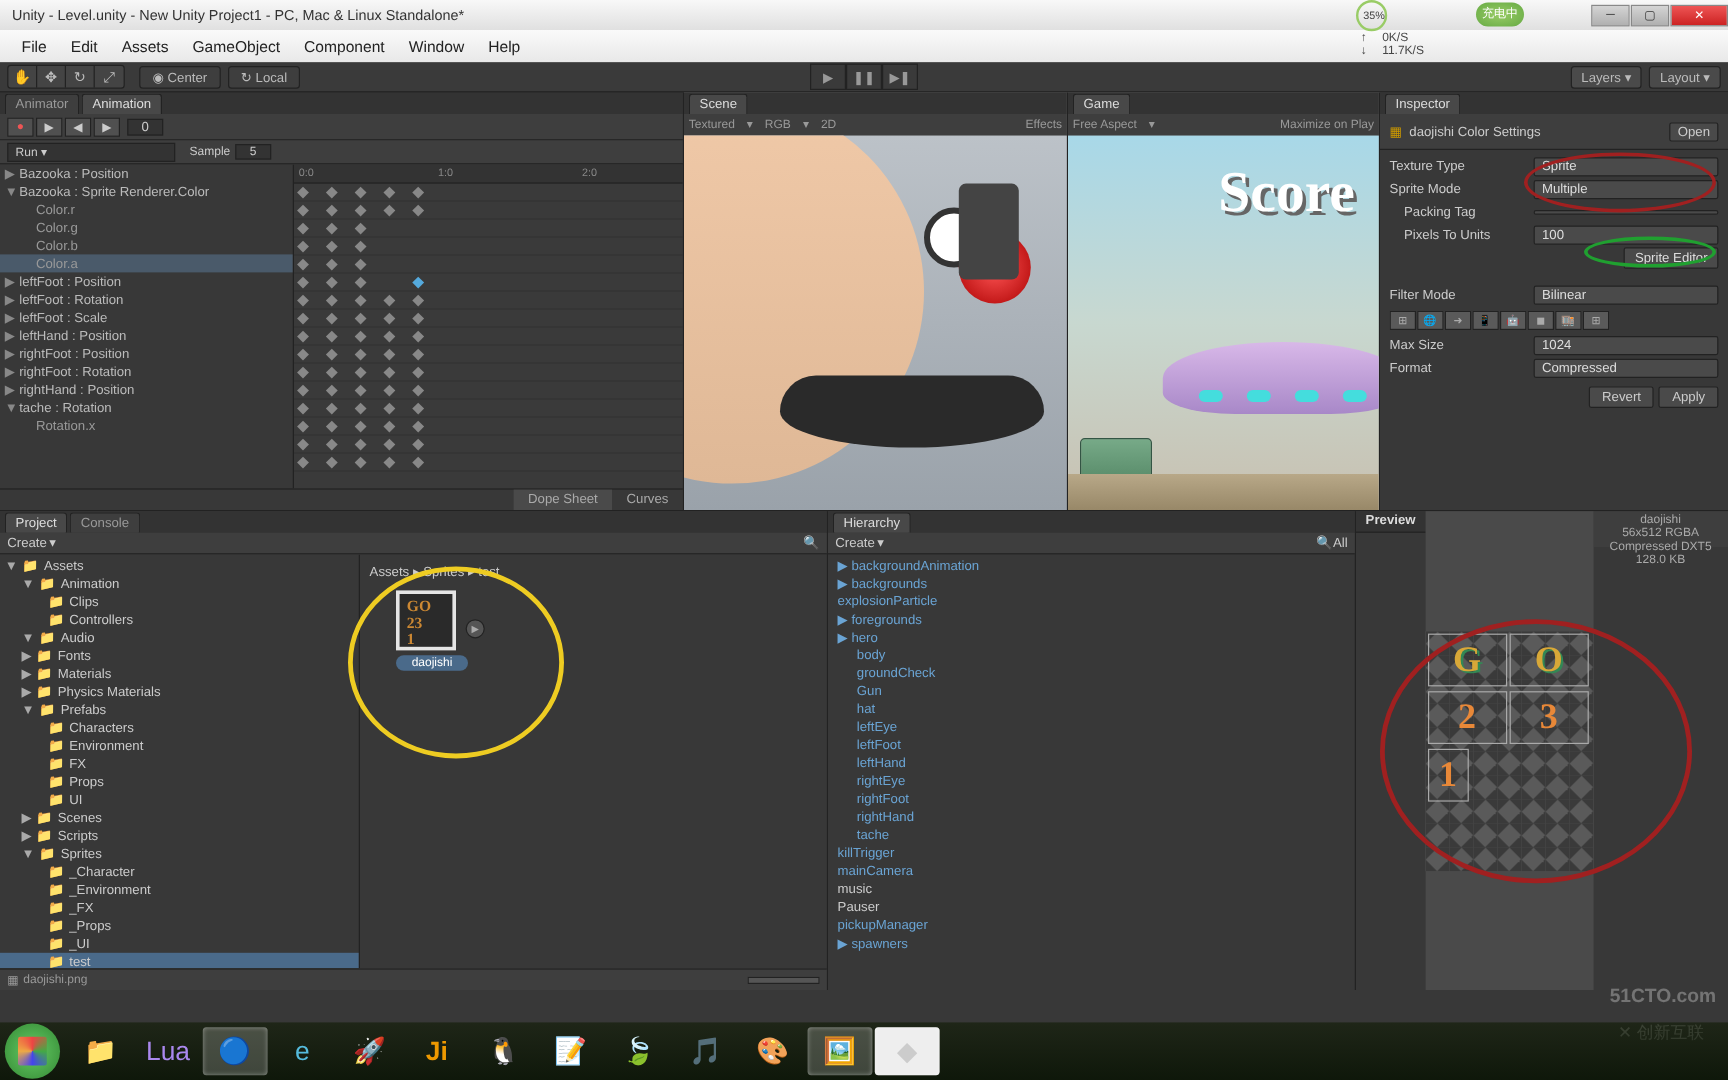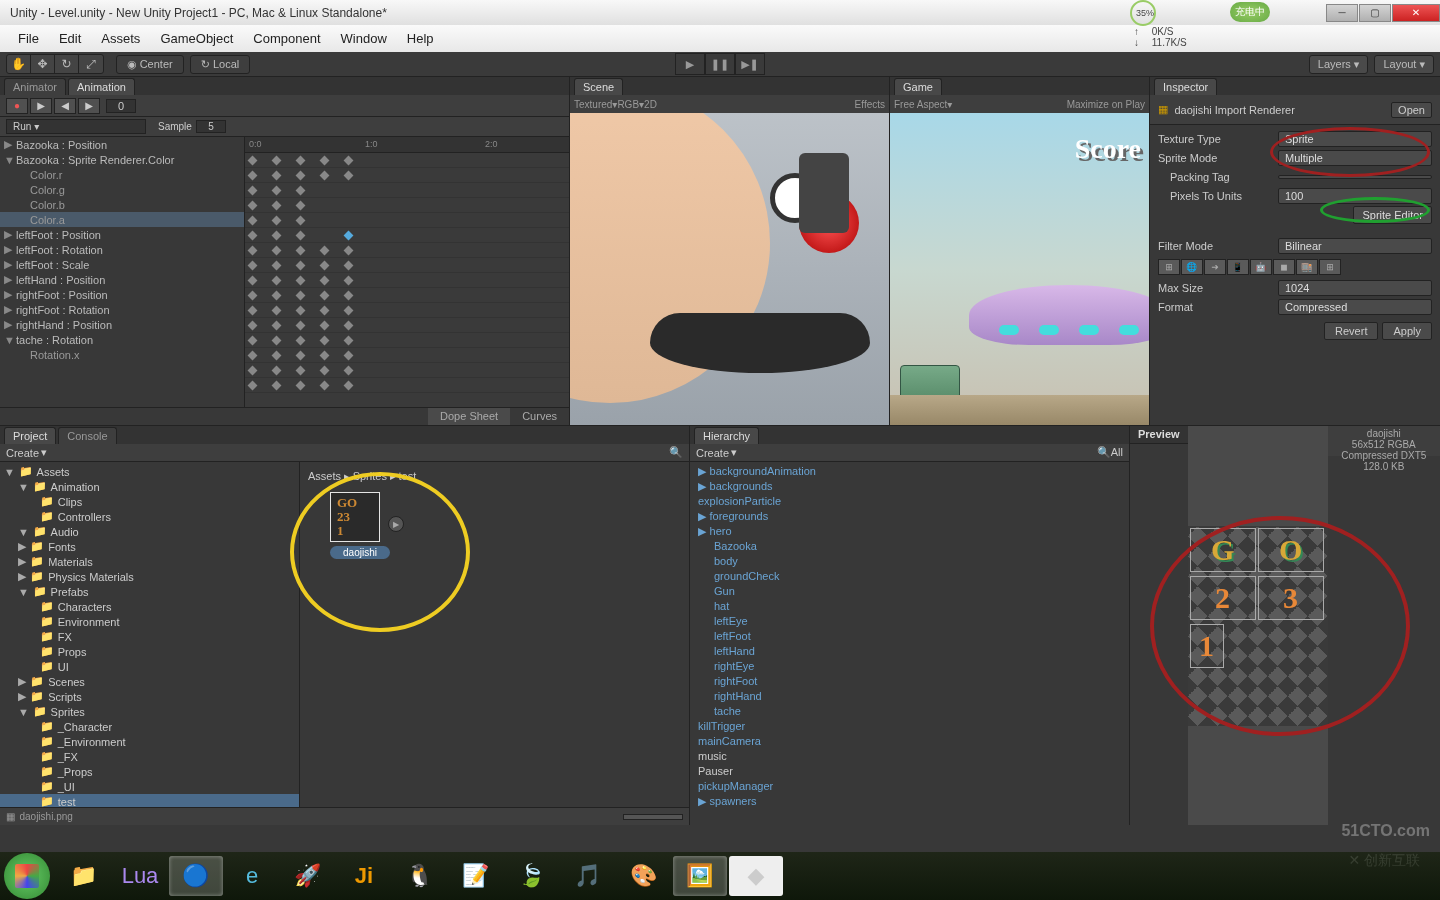--- a/index.html
+++ b/index.html
@@ -37,29 +37,29 @@
 .ruler { height: 16px; background: #333; border-bottom: 1px solid #222; position: relative; font-size: 9px; color: #888; }
 .rulert { position: absolute; top: 2px; }
 .keyframes { position: absolute; top: 16px; left: 0; right: 0; bottom: 0; }
 .kfrow { height: 15px; border-bottom: 1px solid #333; position: relative; }
 .key { width: 7px; height: 7px; background: #888; transform: rotate(45deg); position: absolute; top: 4px; }
 .key.blue { background: #5ad; }
 .dopecurve { height: 18px; background: #383838; border-top: 1px solid #222; display: flex; justify-content: flex-end; }
 .dopecurve div { padding: 2px 12px; font-size: 11px; color: #aaa; }
 .scenepane { width: 320px; background: #666; position: relative; border-right: 1px solid #222; }
 .scenehdr { height: 18px; background: #333; position: relative; }
-.sceneopts { height: 18px; background: #3e3e3e; display: flex; align-items: center; font-size: 10px; color: #999; padding: 0 4px; gap: 0; }
+.sceneopts { height: 18px; background: #3e3e3e; display: flex; align-items: center; font-size: 10px; color: #999; padding: 0 4px; gap: 10px; }
 .sceneview { position: absolute; top: 36px; left: 0; right: 0; bottom: 0; background: linear-gradient(#bcc2c8,#9aa2aa); overflow: hidden; }
 .charface { width: 320px; height: 320px; background: linear-gradient(#f0c9a8,#dfb896); border-radius: 50%; position: absolute; left: -120px; top: -30px; }
 .eye { width: 50px; height: 50px; background: #fff; border: 5px solid #333; border-radius: 50%; position: absolute; left: 200px; top: 60px; }
 .mustache { width: 220px; height: 60px; background: #2a2a2a; position: absolute; left: 80px; top: 200px; border-radius: 30px 30px 50% 50%; }
 .redball { width: 60px; height: 60px; background: radial-gradient(#f55,#a00); border-radius: 50%; position: absolute; right: 30px; top: 80px; }
 .gamepane { width: 260px; background: #666; position: relative; border-right: 1px solid #222; }
 .gameview { position: absolute; top: 36px; left: 0; right: 0; bottom: 0; background: linear-gradient(#a8d8e8 0%,#c8d8d0 50%,#c8c0b0 100%); overflow: hidden; }
-.scoret { position: absolute; top: 20px; right: 8px; color: #fff; font-size: 28px; font-weight: 900; text-shadow: 3px 3px 0 #666; font-family: 'Comic Sans MS', cursive; margin-left: 48px; }
+.scoret { position: absolute; top: 20px; right: 20px; color: #fff; font-size: 48px; font-weight: 900; text-shadow: 3px 3px 0 #666; font-family: 'Comic Sans MS', cursive; margin-left: 48px; }
 .ufo { width: 200px; height: 60px; background: linear-gradient(#d8b8e8,#a888c8); border-radius: 50% 50% 30% 30%; position: absolute; bottom: 80px; right: -20px; }
 .ufowin { width: 20px; height: 10px; background: #4dd; border-radius: 5px; position: absolute; top: 40px; }
 .tank { width: 60px; height: 40px; background: linear-gradient(#7a8,#586); border: 1px solid #354; position: absolute; bottom: 20px; left: 10px; border-radius: 4px; }
 .inspector { flex: 1; min-width:0; background: #383838; display: flex; flex-direction: column; }
 .inspbody { padding: 4px 8px; flex: 1; overflow: hidden; font-size: 11px; }
 .insprow { display: flex; align-items: center; height: 18px; margin: 1px 0; }
 .insplbl { width: 120px; color: #ccc; }
 .inspval { flex: 1; background: #4a4a4a; border: 1px solid #222; padding: 1px 6px; color: #ddd; border-radius: 2px; }
 .circle-red { border: 3px solid #a02020; border-radius: 50%; position: absolute; pointer-events: none; }
 .circle-green { border: 3px solid #20a030; border-radius: 50%; position: absolute; pointer-events: none; }
@@ -74,21 +74,21 @@
 .projbody { flex: 1; display: flex; overflow: hidden; }
 .projtree { width: 300px; background: #383838; border-right: 1px solid #222; overflow: hidden; font-size: 11px; padding: 2px 0; }
 .tnode { padding: 1px 4px; color: #ccc; display: flex; align-items: center; height: 15px; }
 .tnode .ic { margin-right: 4px; color: #aaa; }
 .tnode.i1 { padding-left: 18px; }
 .tnode.i2 { padding-left: 36px; }
 .tnode.sel { background: #4a6a8a; }
 .projgrid { flex: 1; background: #383838; position: relative; padding: 4px; }
 .breadcrumb { font-size: 11px; color: #ccc; padding: 4px; }
 .asset { width: 60px; position: absolute; left: 30px; top: 30px; text-align: center; }
-.asset .thumb { width: 50px; height: 50px; background: #2a2a2a; border: 1px solid #e5e5e5; position: relative; }
+.asset .thumb { width: 50px; height: 50px; background: #2a2a2a; border: 3px solid #e5e5e5; position: relative; }
 .asset .lbl { background: #4a6a8a; border-radius: 8px; padding: 1px 6px; font-size: 10px; color: #fff; margin-top: 4px; }
 .projstatus { height: 18px; background: #3e3e3e; border-top: 1px solid #222; font-size: 10px; color: #999; padding: 2px 6px; display: flex; align-items: center; }
 .hierpane { width: 440px; background: #383838; display: flex; flex-direction: column; border-right: 1px solid #222; }
 .hierbody { flex: 1; overflow: hidden; font-size: 11px; padding: 2px 0; }
 .hnode { padding: 1px 8px; color: #6aa4d4; height: 15px; }
 .hnode.i1 { padding-left: 24px; }
 .hnode.plain { color: #ccc; }
 .prevpane { flex: 1; background: #383838; display: flex; flex-direction: row; }
 .prevhdr { height: 18px; background: #333; padding: 2px 8px; font-size: 11px; color: #ddd; font-weight: bold; border-bottom: 1px solid #222; }
 .prevbody { flex: 1; position: relative; background: #4a4a4a; display: flex; align-items: center; justify-content: center; }
@@ -395,21 +395,21 @@
       <div style="position:absolute;bottom:0;left:0;right:0;height:30px;background:linear-gradient(#b8a888,#988868)"></div>
     </div>
   </div>
 
   <div class="inspector" style="position:relative">
     <div class="tabrow">
         <div class="tab active">Inspector</div>
       </div>
     <div style="height:30px;background:#3e3e3e;border-bottom:1px solid #222;padding:4px 8px;display:flex;align-items:center">
       <span style="color:#c90;margin-right:6px">▦</span>
-      <span style="flex:1">daojishi Import Renderer</span>
+      <span style="flex:1">daojishi Color Settings</span>
       <span style="background:#4a4a4a;border:1px solid #222;padding:1px 6px;border-radius:2px">Open</span>
     </div>
     <div class="inspbody">
       <div class="insprow">
           <div class="insplbl">Texture Type</div>
           <div class="inspval">Sprite</div>
         </div>
       <div class="insprow">
           <div class="insplbl">Sprite Mode</div>
           <div class="inspval">Multiple</div>
@@ -528,21 +528,20 @@
         <span style="margin-left:2px">▾</span>
       <span style="flex:1"></span>
       <span>🔍<span>All</span></span>
     </div>
     <div class="hierbody" id="hiertree">
         <div class="hnode">▶ backgroundAnimation</div>
         <div class="hnode">▶ backgrounds</div>
         <div class="hnode">  explosionParticle</div>
         <div class="hnode">▶ foregrounds</div>
         <div class="hnode">▶ hero</div>
-        <div class="hnode i1">Bazooka</div>
         <div class="hnode i1">body</div>
         <div class="hnode i1">groundCheck</div>
         <div class="hnode i1">Gun</div>
         <div class="hnode i1">hat</div>
         <div class="hnode i1">leftEye</div>
         <div class="hnode i1">leftFoot</div>
         <div class="hnode i1">leftHand</div>
         <div class="hnode i1">rightEye</div>
         <div class="hnode i1">rightFoot</div>
         <div class="hnode i1">rightHand</div>

